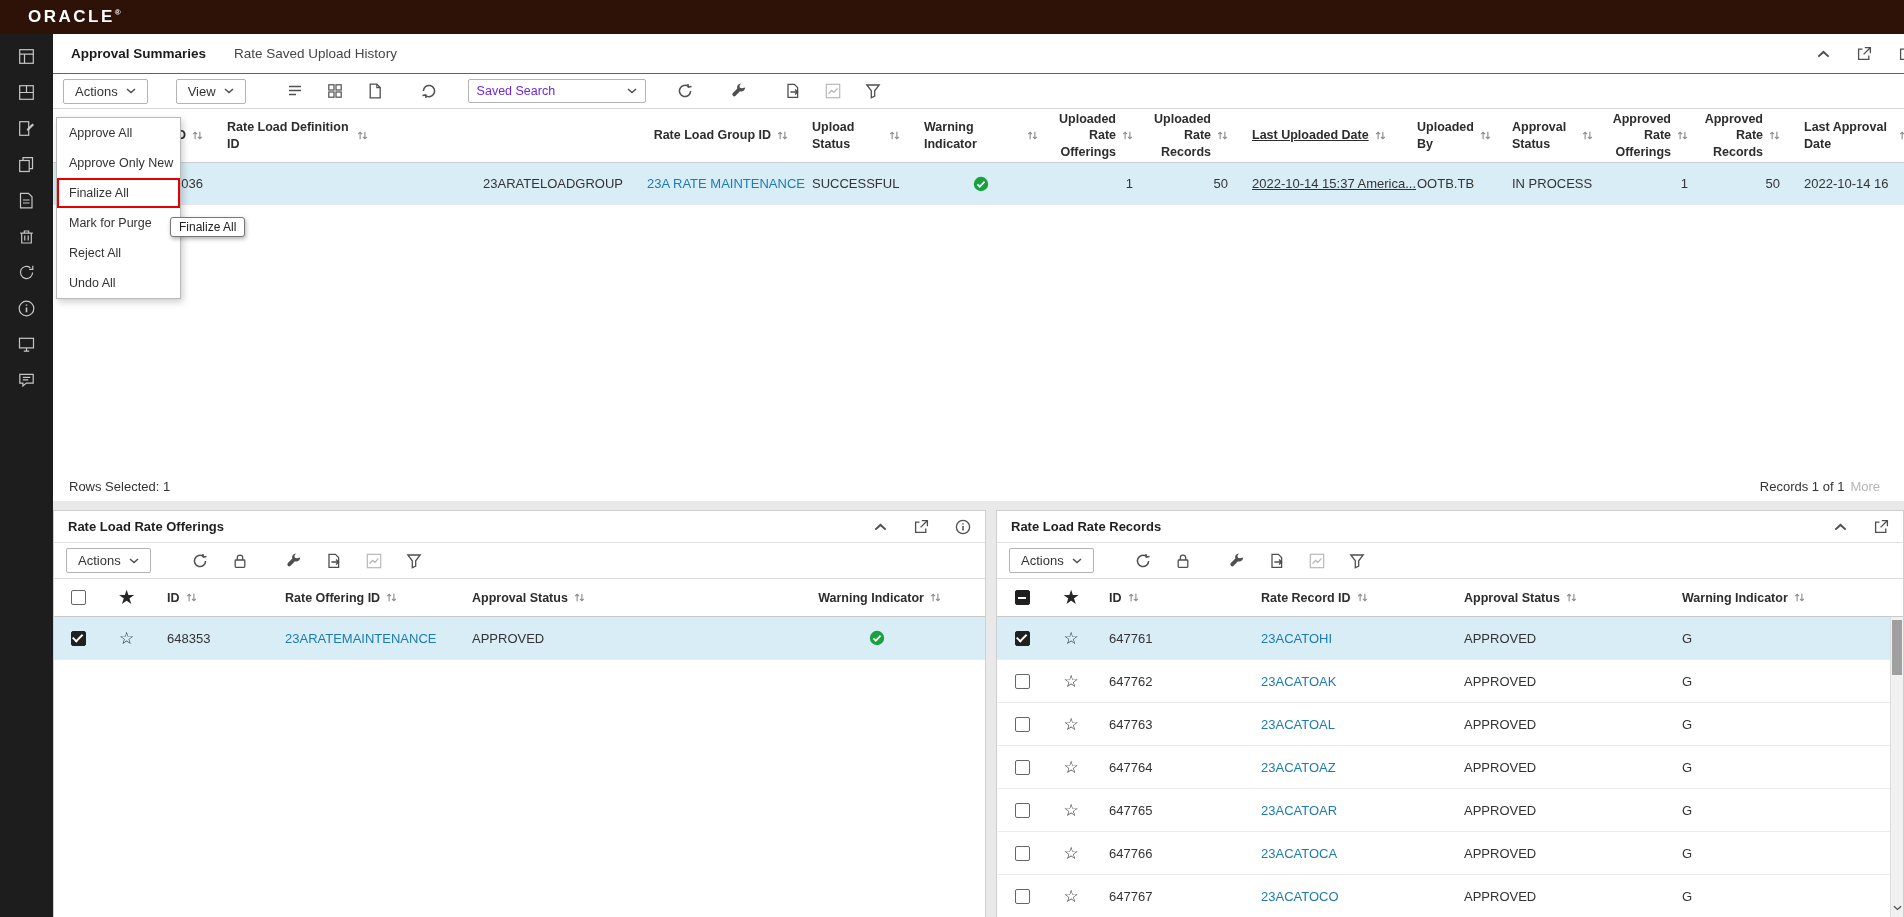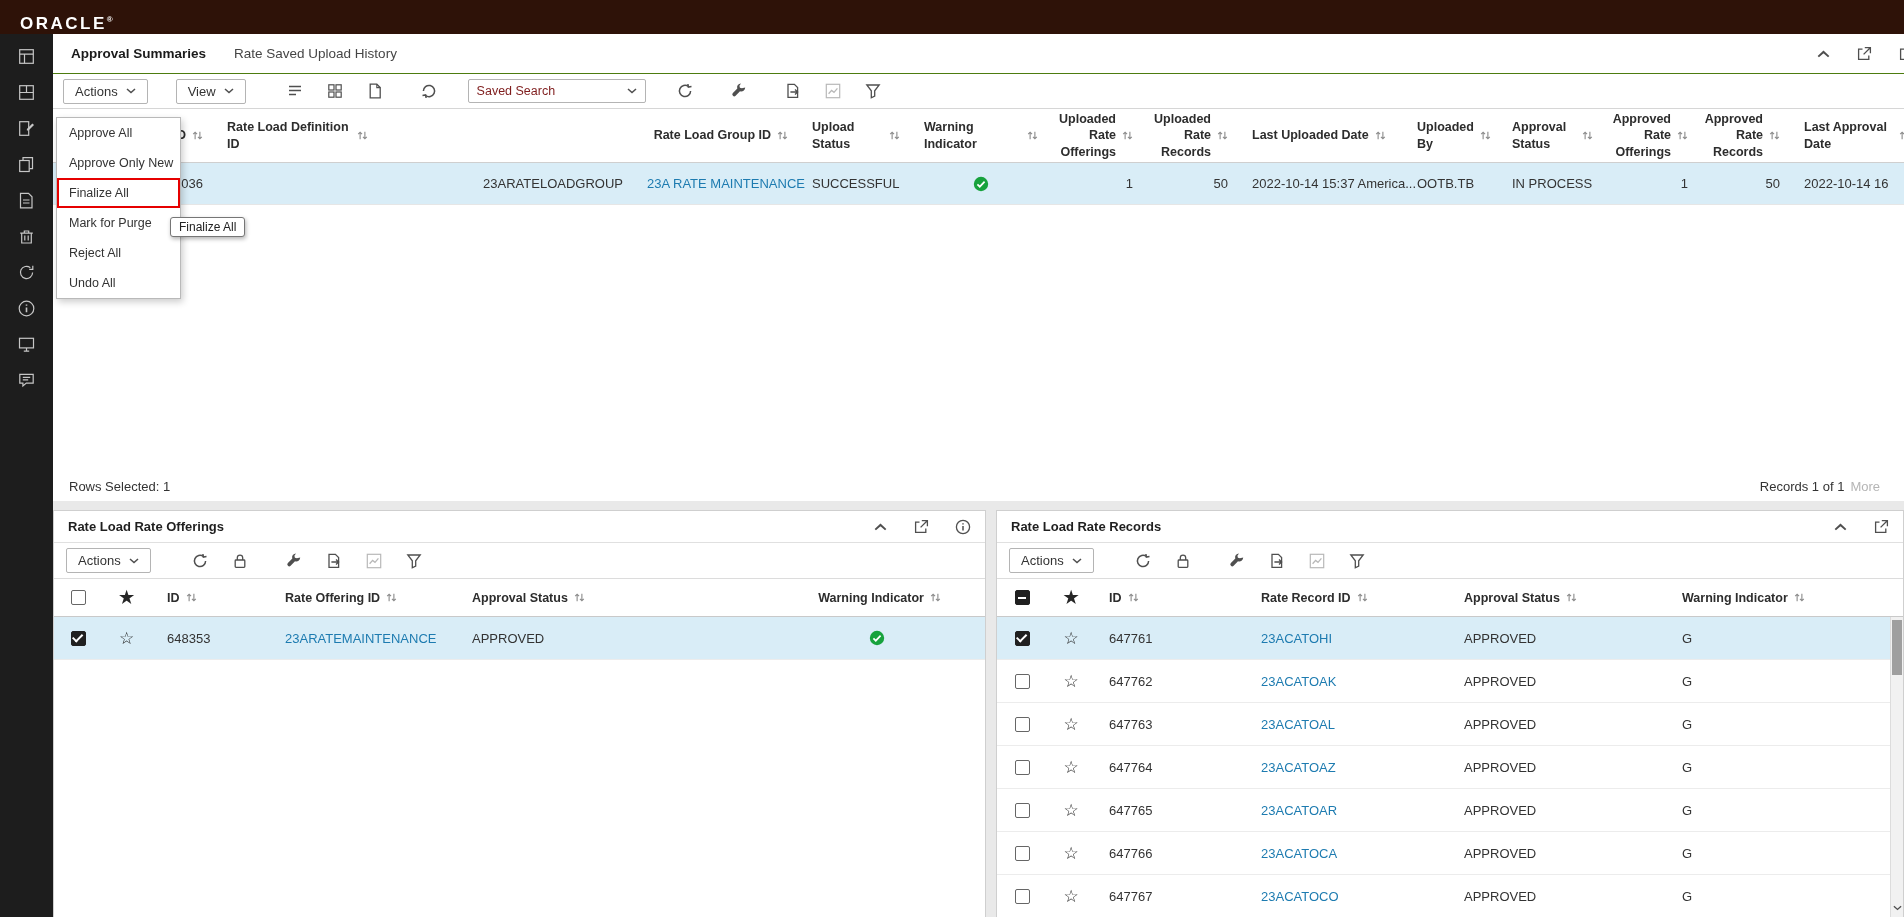--- a/index.html
+++ b/index.html
@@ -3,57 +3,57 @@
 <meta charset="utf-8">
 <style>
 *{margin:0;padding:0;box-sizing:border-box;}
 html,body{width:1904px;height:917px;overflow:hidden;font-family:"Liberation Sans",sans-serif;font-size:13px;color:#333;background:#fff;}
 body{position:relative;}
 svg.ic{display:block;color:#4f4f4f;}
 svg.ic.dis{color:#b8b8b8;}
 svg.ic.sort{color:#8a8a8a;}
 
 
-.topbar{height:34px;background:#2e1208;display:flex;align-items:flex-end;padding-left:20px;}
+.topbar{height:34px;background:#2e1208;display:flex;align-items:center;padding-left:28px;}
 .logo{color:#fff;font-size:17px;font-weight:bold;letter-spacing:2.5px;}
 .logo sup{font-size:8px;letter-spacing:0;}
 
 
 .main-row{display:flex;height:883px;}
 .sidebar{width:53px;background:#1d1d1d;flex:none;display:flex;flex-direction:column;align-items:center;padding-top:13px;gap:17px;}
 .sb-item{width:100%;display:flex;justify-content:center;cursor:pointer;color:#c6c6c6;}
 .content{flex:1;min-width:0;display:flex;flex-direction:column;background:#e9e9e9;}
 
 
 .upper{background:#fff;height:467px;flex:none;display:flex;flex-direction:column;position:relative;overflow:hidden;}
 .tabs-row{height:40px;flex:none;display:flex;align-items:center;padding-left:4px;position:relative;border-bottom:1px solid #4d7c0f;}
 .tab{font-size:13.5px;padding:0 14px;color:#454545;cursor:pointer;}
 .tab.active{font-weight:bold;color:#1b1b1b;}
 .panel-ctrl{position:absolute;right:-10px;top:0;height:40px;display:flex;align-items:center;gap:26px;}
 .toolbar{height:35px;flex:none;display:flex;align-items:center;padding-left:10px;gap:10px;border-bottom:1px solid #d6d6d6;}
 .btn{display:inline-flex;align-items:center;gap:8px;border:1px solid #b4b4b4;border-radius:2px;background:#fff;height:25px;padding:0 11px;font-size:13px;color:#333;cursor:pointer;white-space:nowrap;}
 .tool-icon{width:30px;height:26px;display:flex;align-items:center;justify-content:center;cursor:pointer;}
-.search-box{width:178px;height:24px;margin-left:14px;border:1px solid #b4b4b4;border-radius:2px;display:flex;align-items:center;justify-content:space-between;padding:0 8px;color:#7f1d1d;font-size:12.5px;cursor:pointer;}
+.search-box{width:178px;height:24px;margin-left:14px;border:1px solid #b4b4b4;border-radius:2px;display:flex;align-items:center;justify-content:space-between;padding:0 8px;color:#6d28d9;font-size:12.5px;cursor:pointer;}
 .ml18{margin-left:18px;} .ml14{margin-left:14px;} .ml24{margin-left:24px;}
 
 
 .mt-header{display:flex;height:54px;flex:none;border-bottom:1px solid #cfcfcf;overflow:hidden;}
 .hc{display:flex;align-items:center;padding:0 12px;font-weight:bold;font-size:12.5px;color:#2d2d2d;line-height:1.3;flex:none;cursor:pointer;}
 .hc .hl{display:inline-block;}
 .hc svg{flex:none;margin-left:6px;}
 .mt-row{display:flex;height:42px;flex:none;align-items:center;background:#d9edf7;border-bottom:1px solid #e6e6e6;overflow:hidden;}
 .dc{display:flex;align-items:center;padding:0 12px;flex:none;white-space:nowrap;height:100%;}
 .c1{width:162px;justify-content:flex-end;} .c1 .hl{text-align:right;}
 .c2{width:420px;justify-content:flex-end;} .c2 .hl{text-align:right;}
 .c3{width:165px;}
 .c4{width:112px;}
 .c5{width:138px;}
 .c6{width:95px;justify-content:flex-end;} .c6 .hl{text-align:right;}
 .c7{width:95px;justify-content:flex-end;} .c7 .hl{text-align:right;}
-.c8{width:165px;}
+.c8{width:165px;text-decoration:underline;}
 .c9{width:95px;}
 .c10{width:105px;}
 .c11{width:95px;justify-content:flex-end;} .c11 .hl{text-align:right;}
 .c12{width:92px;justify-content:flex-end;} .c12 .hl{text-align:right;}
 .c13{width:130px;}
 .dc.c5{justify-content:center;}
 .link{color:#1d7bb0;cursor:pointer;}
 .statusbar{margin-top:auto;height:30px;flex:none;display:flex;align-items:center;padding:0 16px 0 16px;font-size:13px;}
 .statusbar .right{margin-left:auto;display:flex;align-items:center;gap:6px;padding-right:8px;}
 .more{color:#b5b5b5;cursor:default;}

